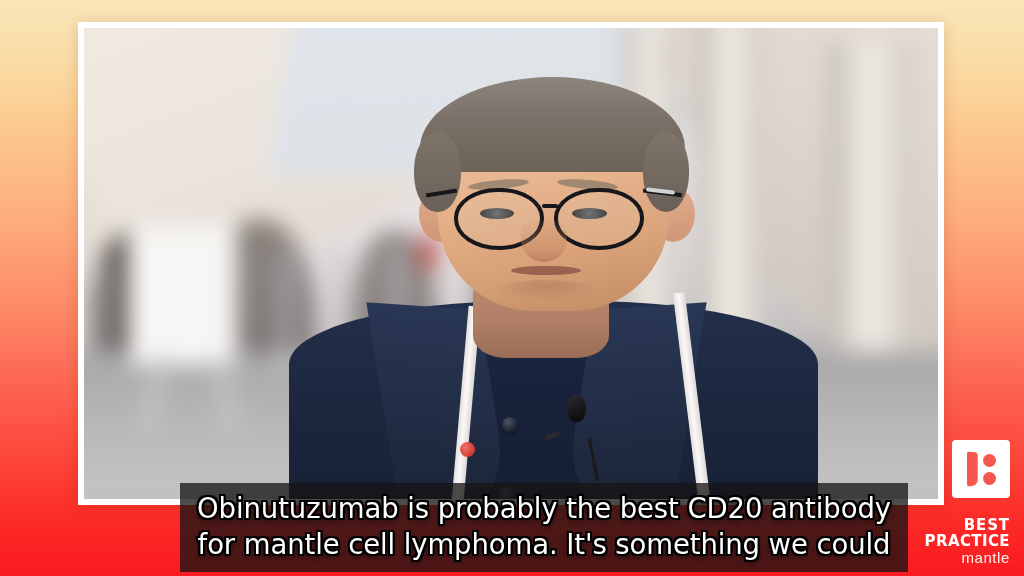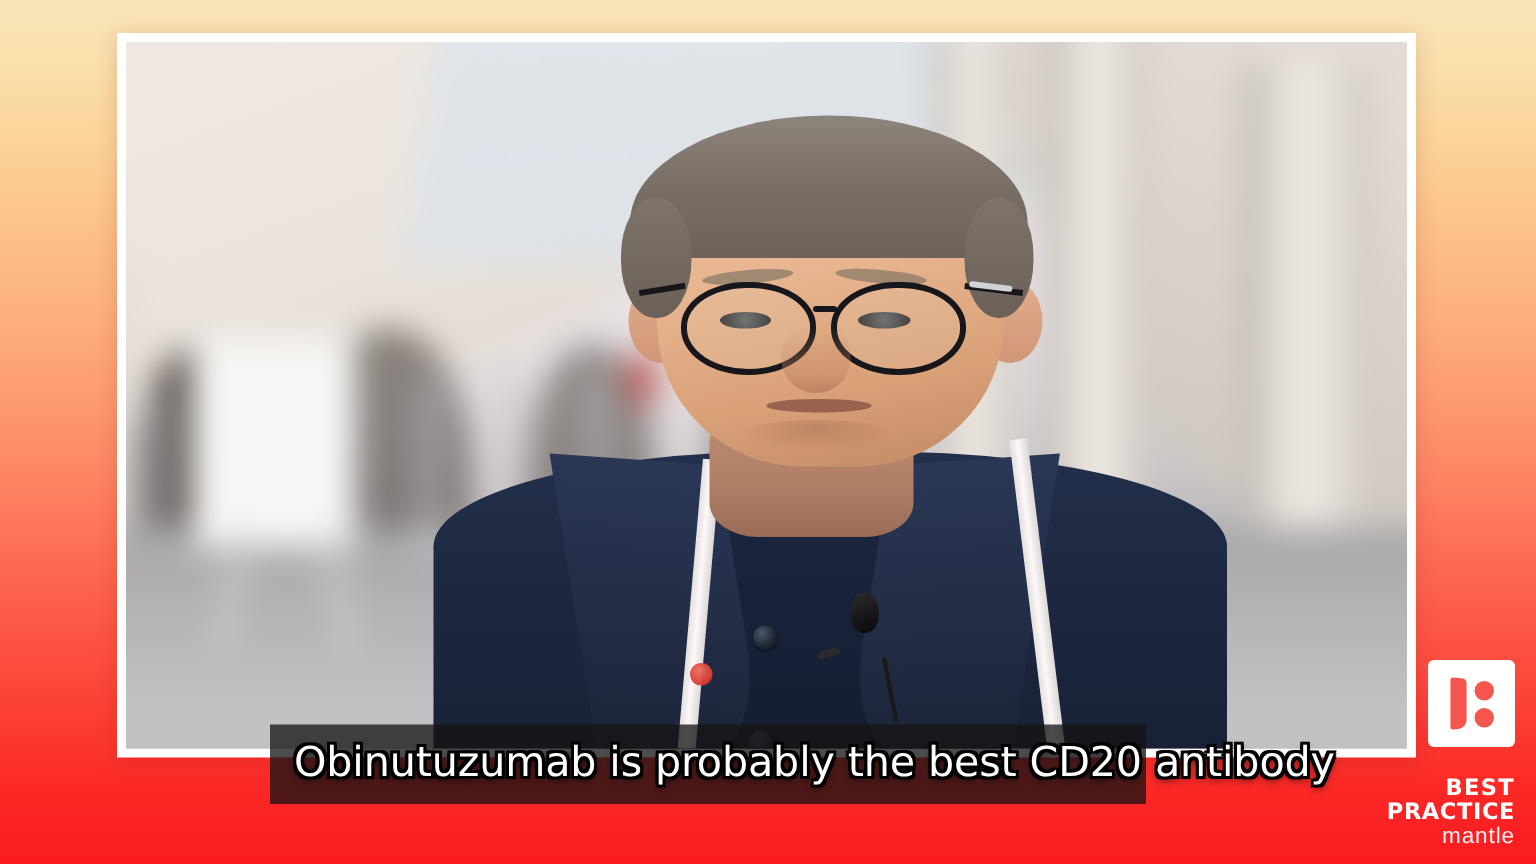--- a/index.html
+++ b/index.html
@@ -386,21 +386,21 @@
     width: 12%; height: 4.2%;
     background: radial-gradient(ellipse at 50% 30%, rgba(160,106,78,0.4) 0%, rgba(160,106,78,0) 75%);
     border-radius: 50%;
   }
 
   
   .subtitle-box {
     position: absolute;
     left: 180px;
     top: 483px;
-    width: 584px;
+    width: 728px;
     padding: 7px 16px 10px 16px;
     box-sizing: border-box;
     background: rgba(22, 20, 20, 0.76);
     text-align: center;
   }
   .subtitle-line {
     font-family: "DejaVu Sans", "Liberation Sans", sans-serif;
     font-size: 27.5px;
     line-height: 36px;
     color: #ffffff;
@@ -563,20 +563,21 @@
         <div class="nose"></div>
         <div class="mouth"></div>
         <div class="chin-shadow"></div>
       </div>
 
     </div>
   </div>
 
   <div class="subtitle-box">
     <div class="subtitle-line">Obinutuzumab is probably the best CD20 antibody</div>
+    <div class="subtitle-line">for mantle cell lymphoma. It's something we could</div>
   </div>
 
   <div class="brand">
     <div class="brand-mark">
       <div class="mark-bar"></div>
       <div class="mark-dot mark-dot-top"></div>
       <div class="mark-dot mark-dot-bot"></div>
     </div>
     <div class="brand-best">BEST</div>
     <div class="brand-practice">PRACTICE</div>

